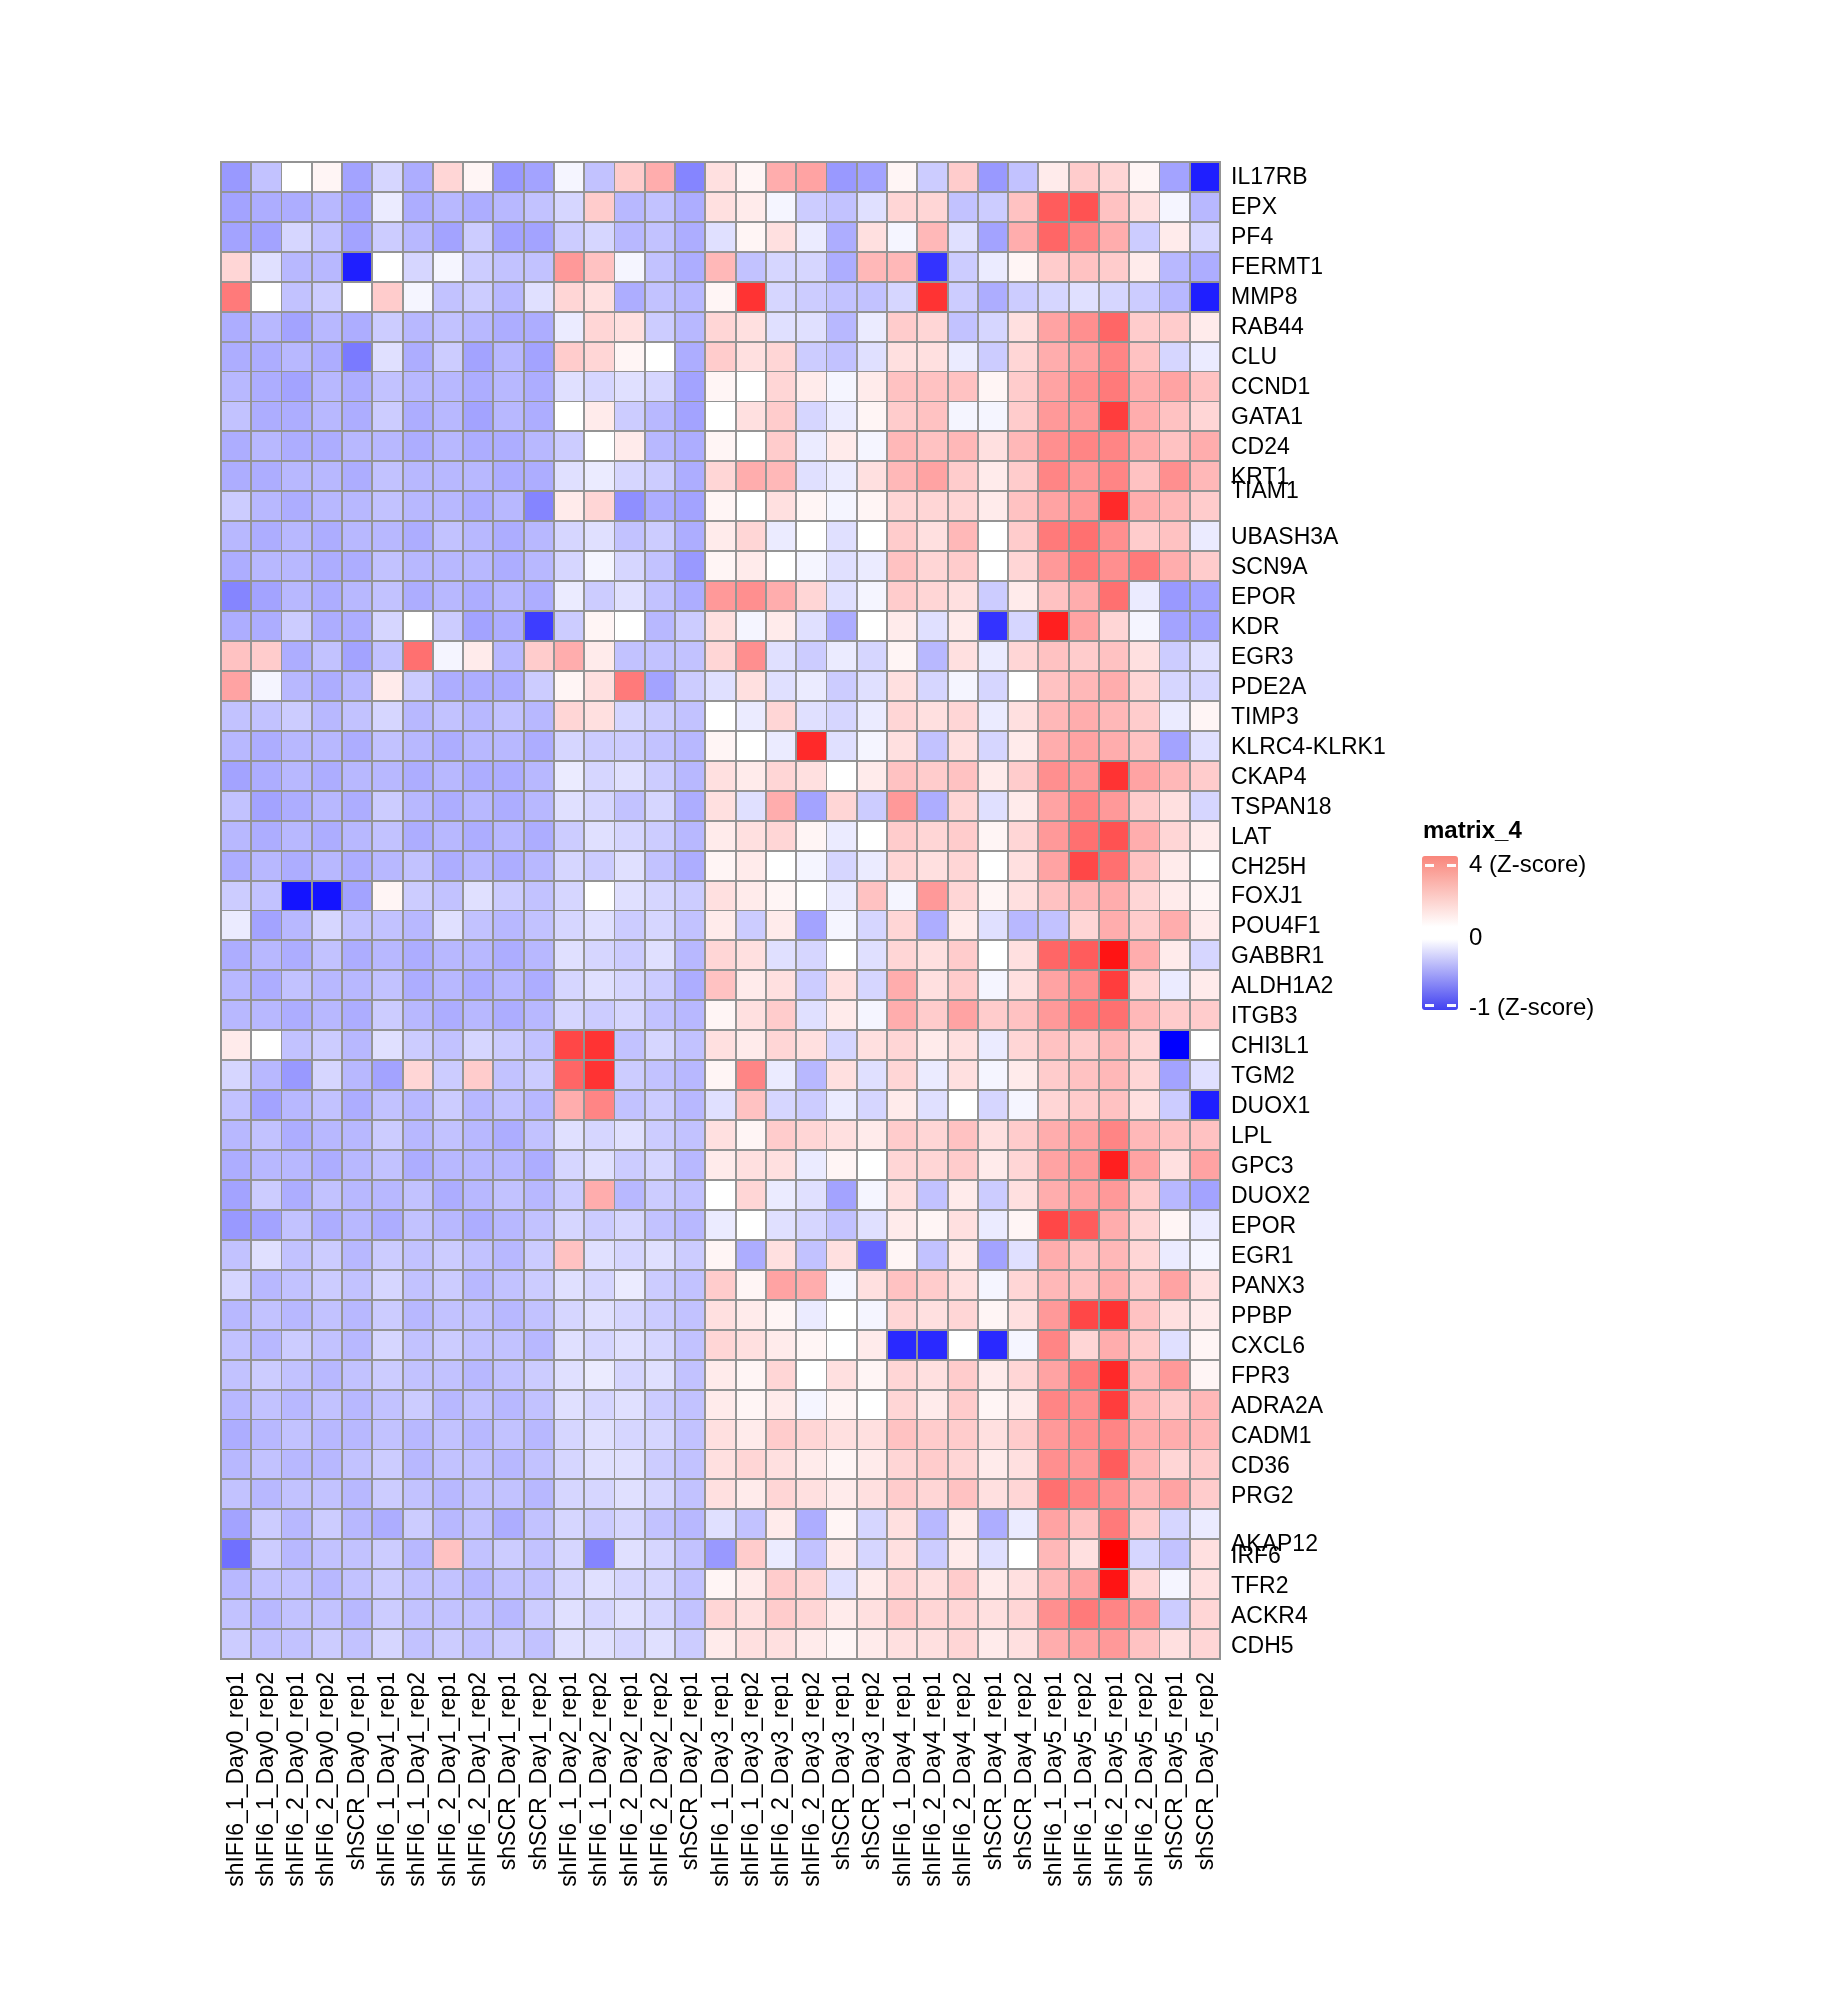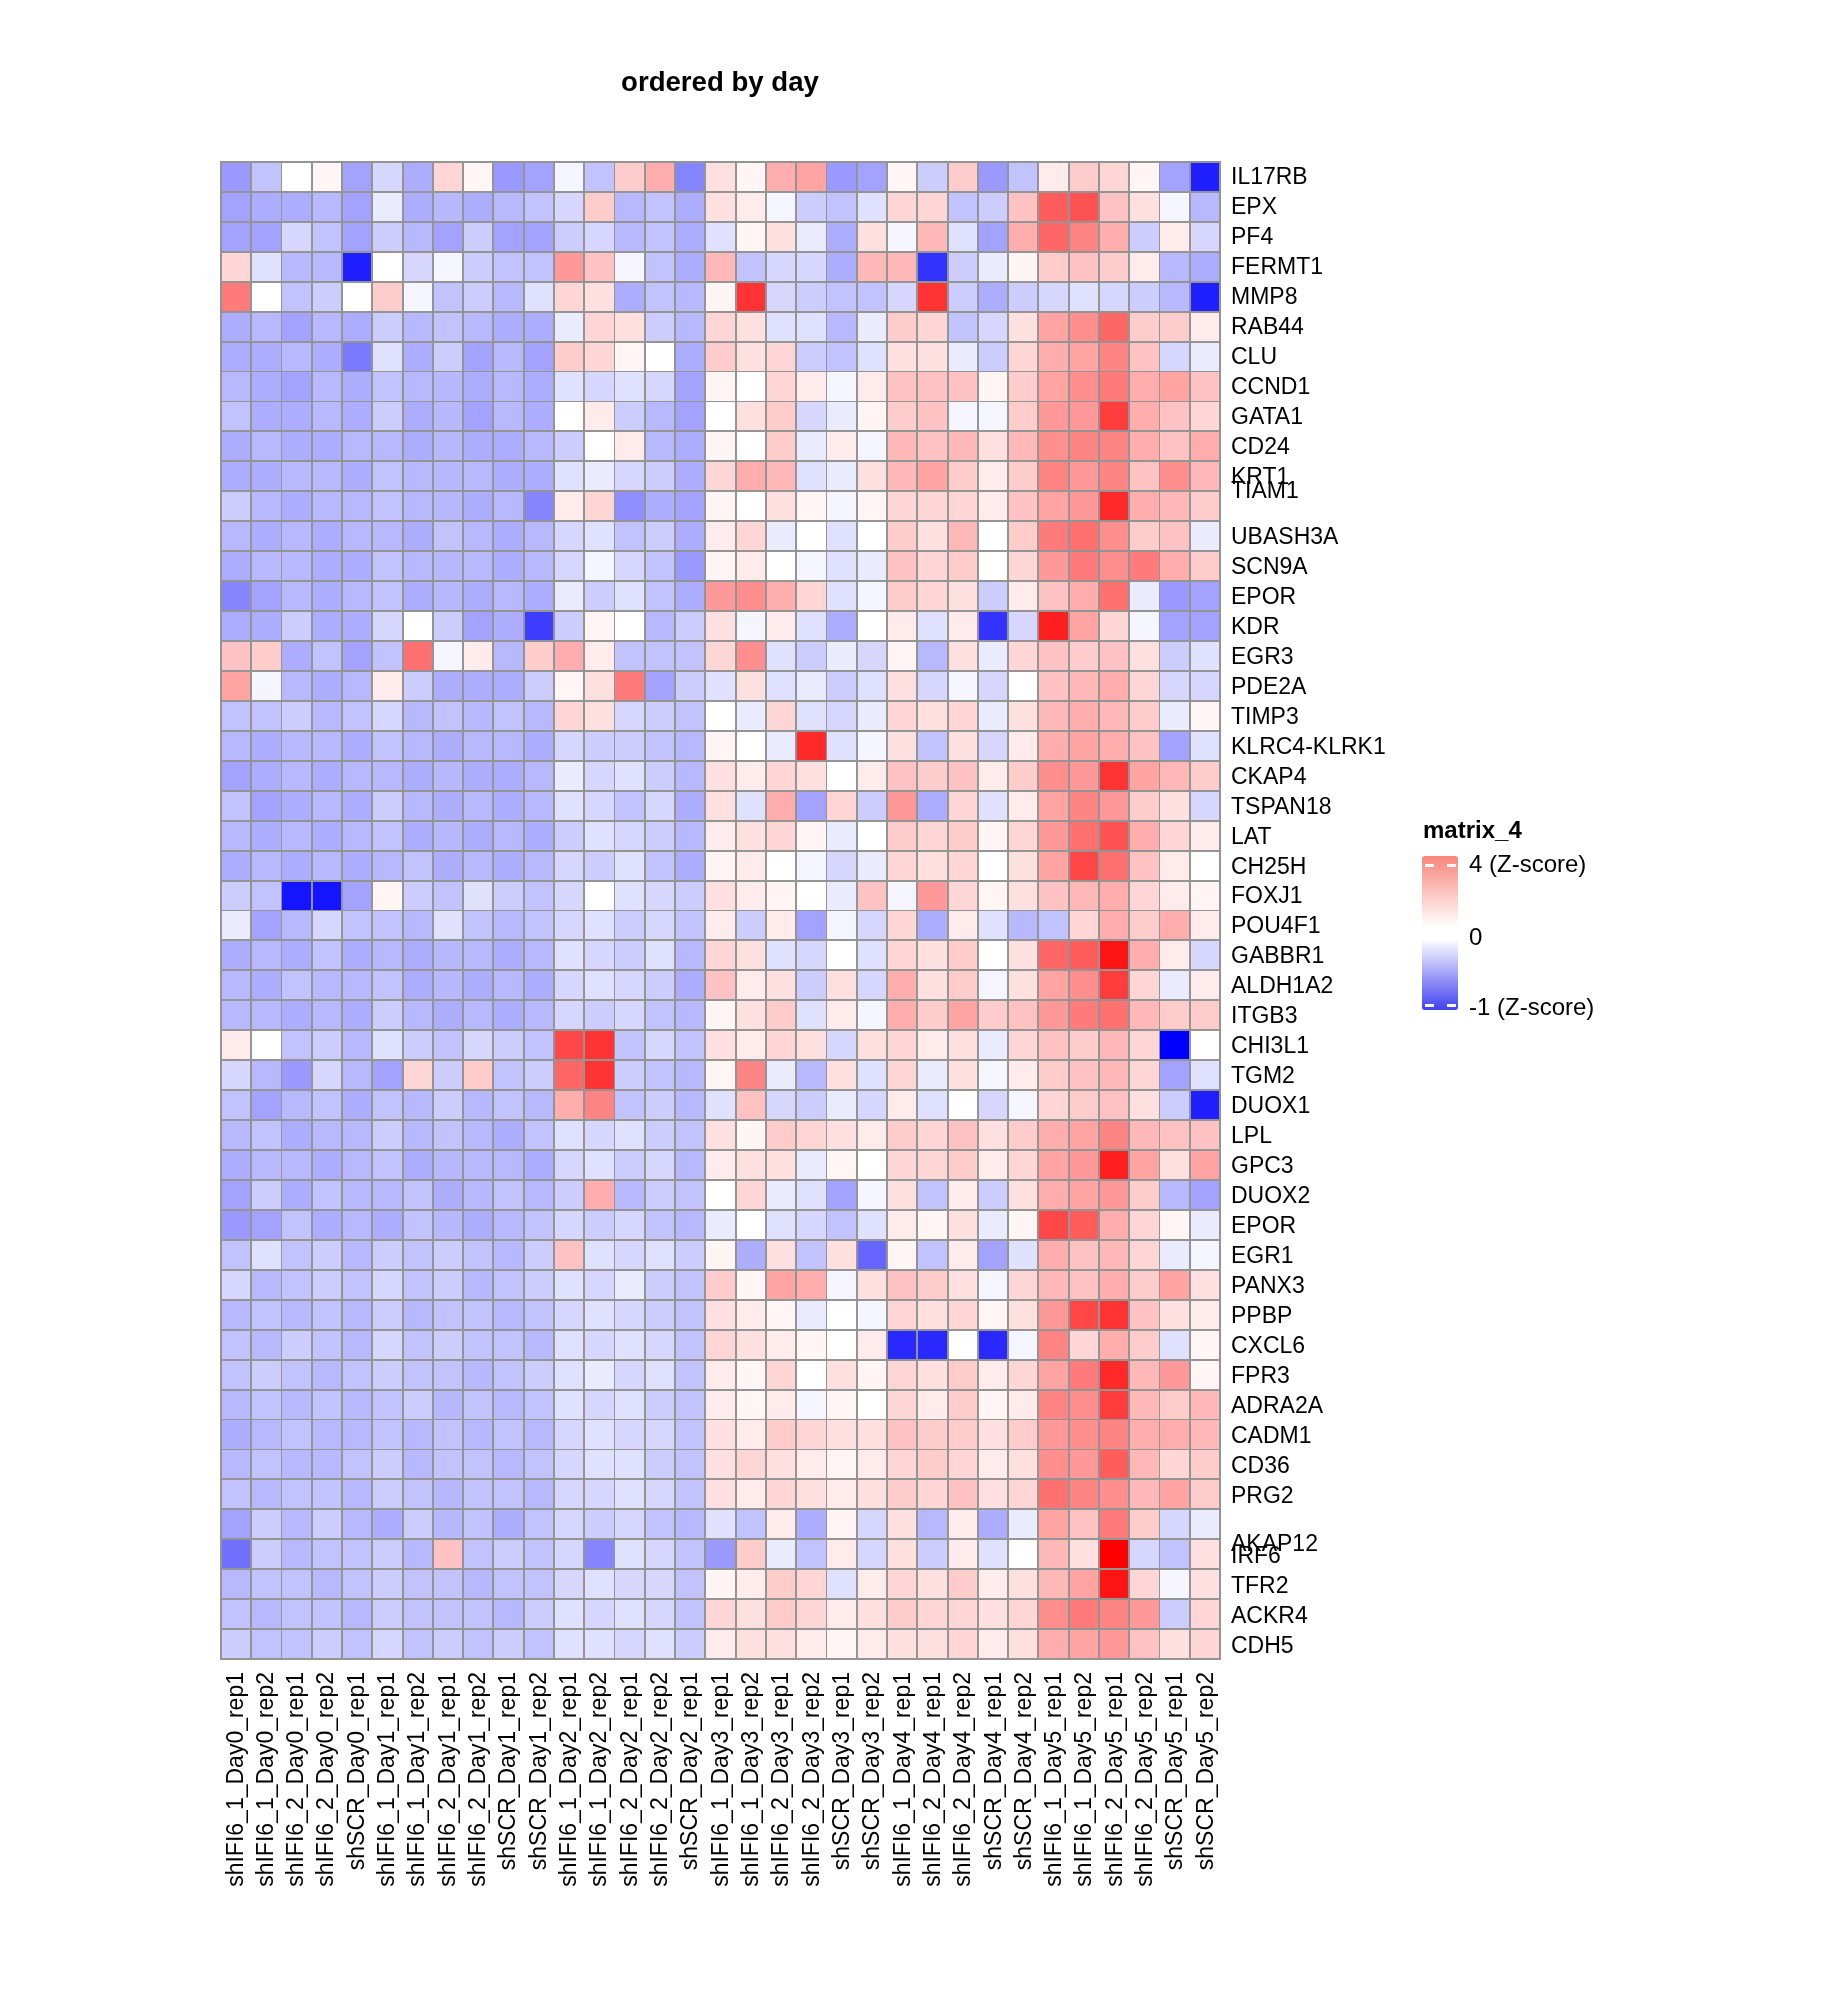--- a/index.html
+++ b/index.html
@@ -19,21 +19,20 @@
   #legend-title{position:absolute;left:1423px;top:816px;font-size:24px;font-weight:bold;color:#000;}
   #legend-bar{position:absolute;left:1422px;top:856px;width:36px;height:154px;border-radius:2.9px;}
   .ltick{position:absolute;width:8.6px;height:2.9px;background:#ffffff;opacity:.95;}
   .llabel{position:absolute;left:1469px;height:27px;line-height:27px;font-size:24px;color:#000;white-space:nowrap;}
 </style>
 </head>
 <body>
 
 <div class="canvas">
   <div class="title">
-    <div>ordered by day</div>
   </div>
 
   <div id="heatmap">
       <div class="cell" title="IL17RB / shIFI6_1_Day0_rep1: -1" style="background: rgb(153, 153, 255);"></div>
       <div class="cell" title="IL17RB / shIFI6_1_Day0_rep2: -0.6" style="background: rgb(194, 194, 255);"></div>
       <div class="cell" title="IL17RB / shIFI6_2_Day0_rep1: 0" style="background: rgb(255, 255, 255);"></div>
       <div class="cell" title="IL17RB / shIFI6_2_Day0_rep2: 0.1" style="background: rgb(255, 245, 245);"></div>
       <div class="cell" title="IL17RB / shSCR_Day0_rep1: -0.9" style="background: rgb(163, 163, 255);"></div>
       <div class="cell" title="IL17RB / shIFI6_1_Day1_rep1: -0.4" style="background: rgb(214, 214, 255);"></div>
       <div class="cell" title="IL17RB / shIFI6_1_Day1_rep2: -0.8" style="background: rgb(173, 173, 255);"></div>

